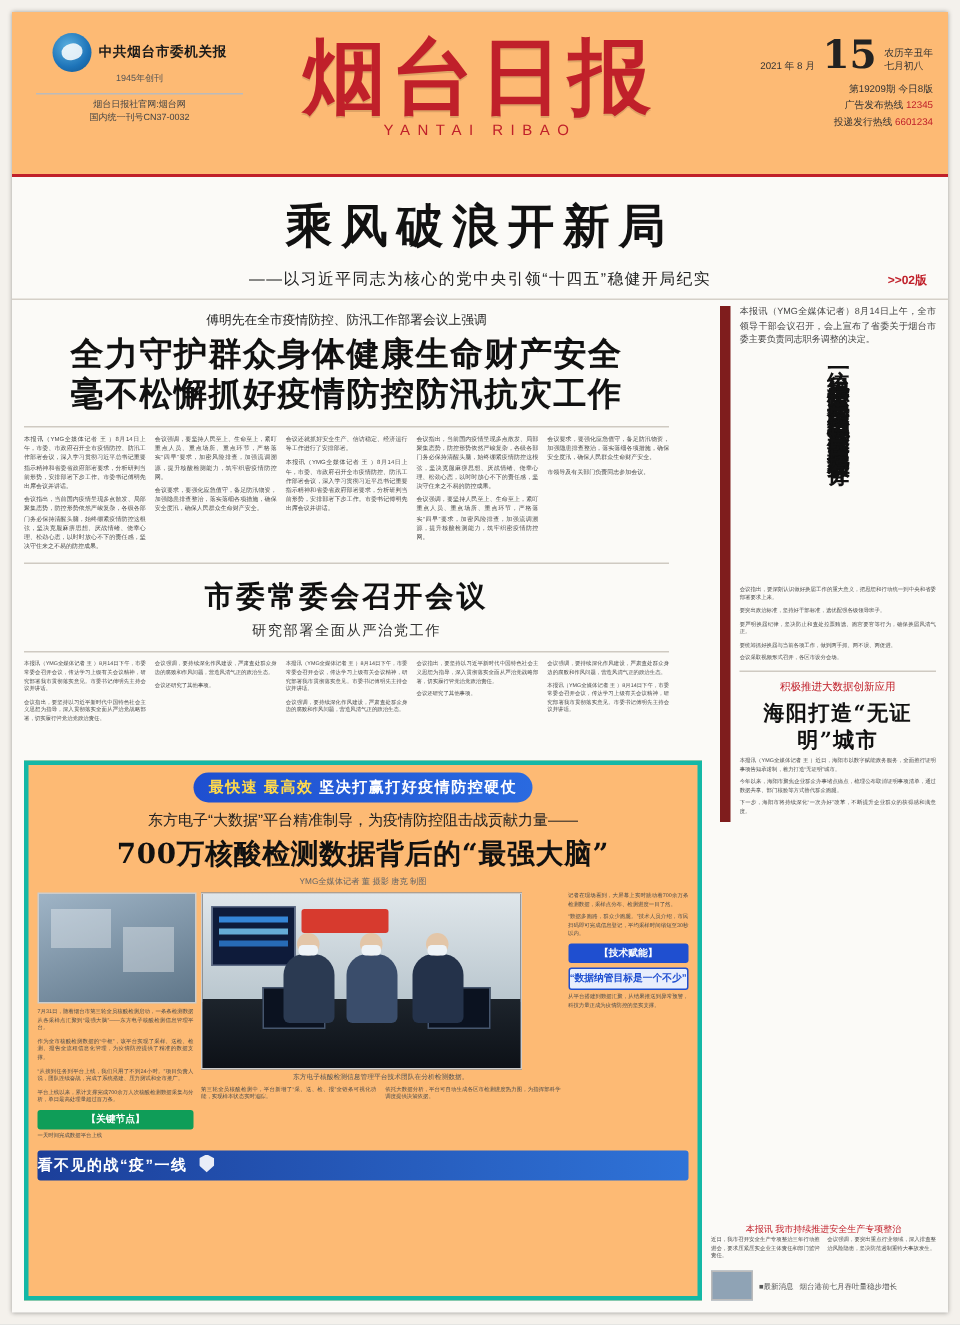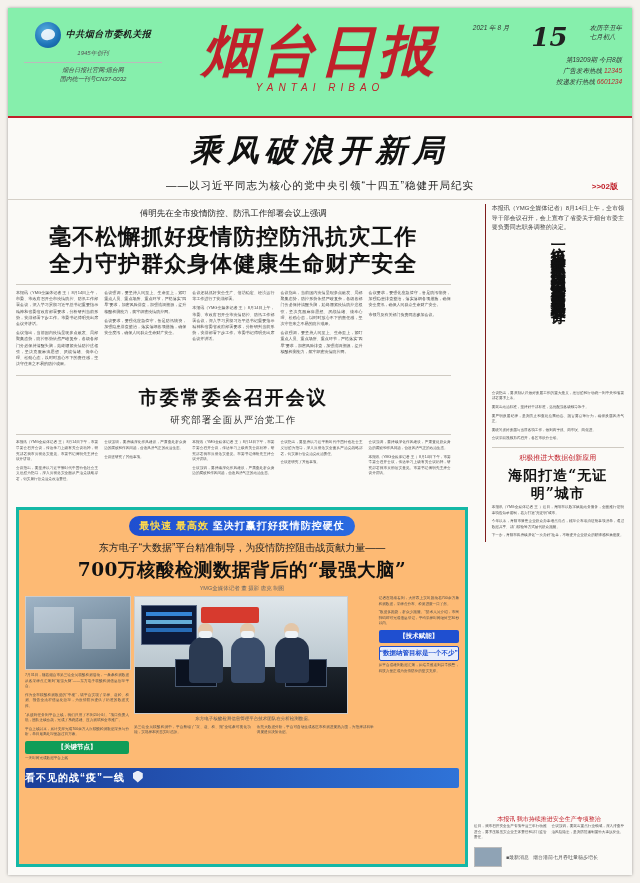--- a/index.html
+++ b/index.html
@@ -10,22 +10,21 @@
   }
   .paper{
     position:absolute;left:8px;top:8px;width:624px;height:867px;
     background:#fbfaf7;
     box-shadow:0 0 3px rgba(0,0,0,.35);
     overflow:hidden;
   }
   
   .masthead{
     position:relative;height:108px;border-bottom:2px solid #c0202a;
-    background:#86efac;
-    font-style:italic;
+    background:#fdba74;
   }
   .mast-left{
     position:absolute;left:10px;top:14px;width:150px;
     font-size:7px;color:#333;line-height:1.55;text-align:center;
   }
   .mast-left .logo-row{display:flex;align-items:center;gap:5px;justify-content:center;}
   .seal{
     width:26px;height:26px;border-radius:50%;
     background:radial-gradient(circle at 40% 35%,#5ab0e0 0%,#1d73b8 60%,#12538a 100%);
     position:relative;flex:0 0 auto;
@@ -51,52 +50,52 @@
     letter-spacing:4px;
     text-shadow:0 1px 0 rgba(0,0,0,.12);
   }
   .mast-title .py{
     font-size:10px;color:#c0202a;letter-spacing:5px;margin-top:2px;
   }
   .mast-right{
     position:absolute;right:10px;top:16px;width:150px;font-size:6.5px;color:#333;
     line-height:1.7;
   }
-  .dateline{display:flex;align-items:flex-start;gap:22px;justify-content:flex-end;}
+  .dateline{display:flex;align-items:flex-end;gap:5px;justify-content:flex-end;}
   .dateline .d1{font-size:6.5px;color:#333;text-align:right;line-height:1.35;}
   .bigday{
     font-size:26px;font-weight:bold;color:#222;line-height:26px;
     font-family:"DejaVu Serif","Liberation Serif",serif;
   }
   .dateline .d2{font-size:6.5px;color:#333;text-align:left;line-height:1.35;}
   .mast-right .rows{margin-top:4px;text-align:right;}
   .mast-right .rows div{white-space:nowrap;}
   .red{color:#c0202a;}
 
   
   .lead{
     text-align:center;padding:12px 0 6px;border-bottom:1px solid #d5d0c8;
     background:#fbfaf7;
   }
   .lead h1{
     margin:0;font-family:"DejaVu Serif","Liberation Serif",serif;
-    font-size:31px;letter-spacing:6px;color:#111;font-weight:bold;font-style:italic;
+    font-size:31px;letter-spacing:6px;color:#111;font-weight:bold;
   }
   .lead .sub{
     margin-top:7px;font-size:10.5px;color:#222;letter-spacing:1px;
   }
   .lead .ref{
     position:absolute;right:14px;font-size:8px;color:#c0202a;font-weight:bold;
     margin-top:-12px;
   }
 
   
   .body{display:flex;gap:16px;padding:4px 8px 0;}
   .colmain{width:460px;}
-  .colside{width:140px;border-left:1px solid #7f1d1d;padding-left:6px;margin-left:18px;}
+  .colside{width:140px;border-left:7px solid #7f1d1d;padding-left:6px;margin-left:18px;}
 
   .hl-block{text-align:center;padding:4px 0 2px;}
   .kicker{font-size:8.5px;color:#222;margin-bottom:3px;}
   .h2{
     font-family:"DejaVu Serif","Liberation Serif",serif;
     font-weight:bold;color:#111;font-size:22px;line-height:27px;letter-spacing:1px;
   }
   .h3{
     font-family:"DejaVu Serif","Liberation Serif",serif;
     font-weight:bold;color:#111;font-size:19px;letter-spacing:2px;
@@ -288,22 +287,22 @@
       <div class="sub">——以习近平同志为核心的党中央引领“十四五”稳健开局纪实</div>
       <div class="ref">&gt;&gt;02版</div>
     </div>
 
     <div class="body">
 
       <div class="colmain">
 
         <div class="hl-block">
           <div class="kicker">傅明先在全市疫情防控、防汛工作部署会议上强调</div>
+          <div class="h2">全力守护群众身体健康生命财产安全</div>
           <div class="h2">毫不松懈抓好疫情防控防汛抗灾工作</div>
-          <div class="h2">全力守护群众身体健康生命财产安全</div>
         </div>
         <div class="rule"></div>
 
         <div class="textcols fake">
           <div class="tc">
               <p>本报讯（YMG全媒体记者 王 ）8月14日上午，市委、市政府召开全市疫情防控、防汛工作部署会议，深入学习贯彻习近平总书记重要指示精神和省委省政府部署要求，分析研判当前形势，安排部署下步工作。市委书记傅明先出席会议并讲话。</p>
                           <p>会议指出，当前国内疫情呈现多点散发、局部聚集态势，防控形势依然严峻复杂，各级各部门务必保持清醒头脑，始终绷紧疫情防控这根弦，坚决克服麻痹思想、厌战情绪、侥幸心理、松劲心态，以时时放心不下的责任感，坚决守住来之不易的防控成果。</p>
             </div>
           <div class="tc">
               <p>会议强调，要坚持人民至上、生命至上，紧盯重点人员、重点场所、重点环节，严格落实“四早”要求，加密风险排查，加强流调溯源，提升核酸检测能力，筑牢织密疫情防控网。</p>

